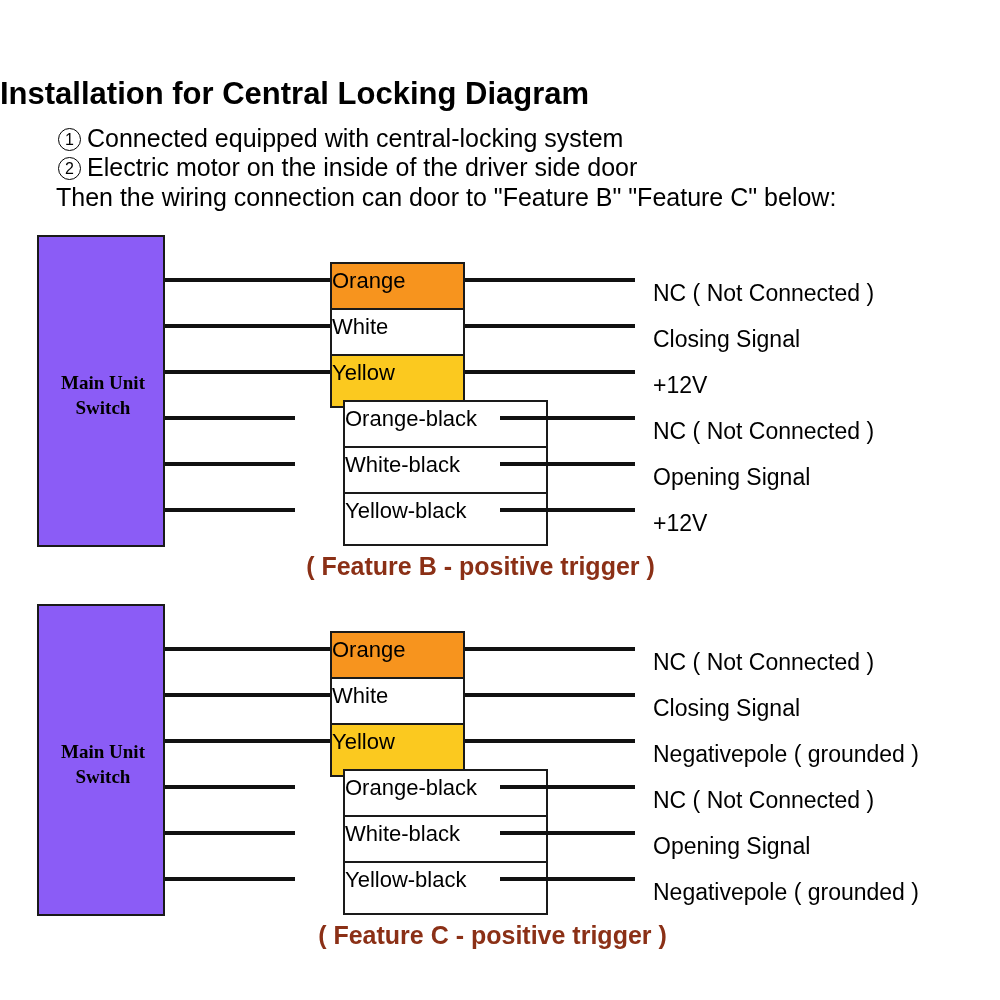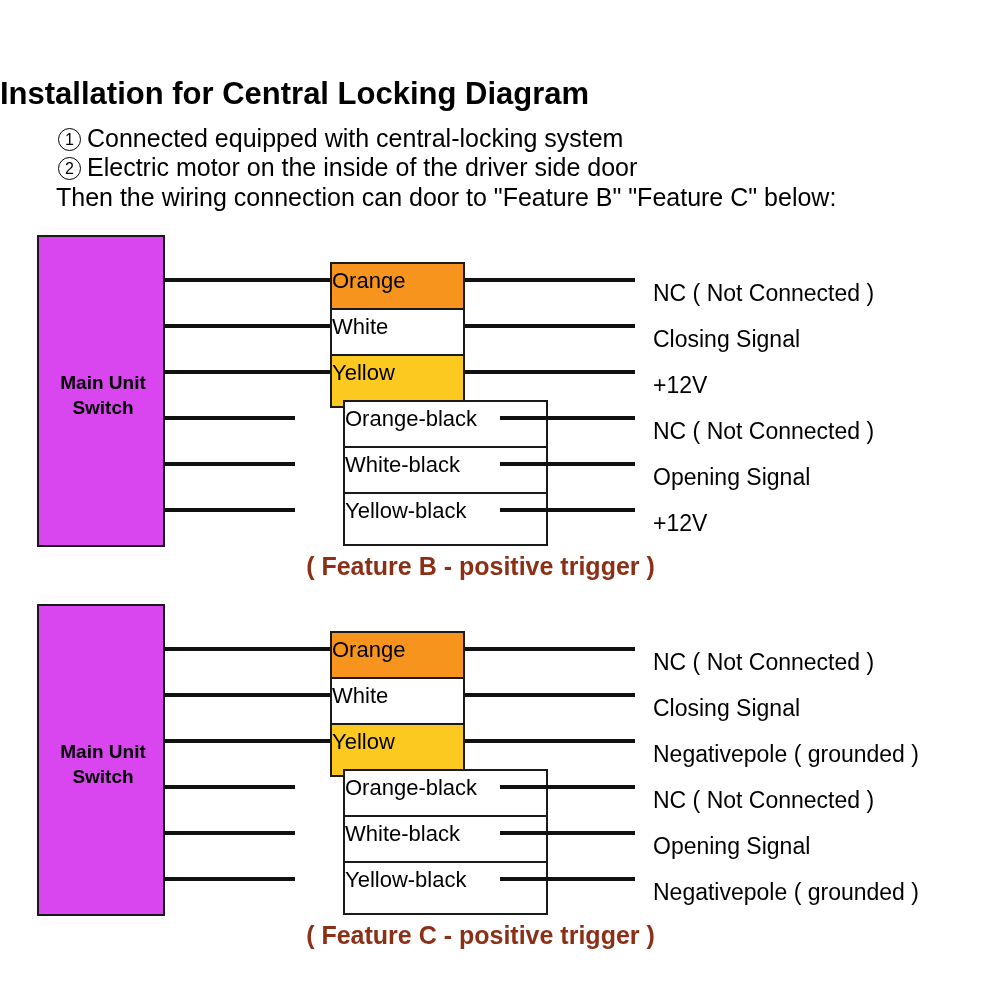--- a/index.html
+++ b/index.html
@@ -61,22 +61,23 @@
   #block-b { top: 230px; height: 345px; }
   #block-c { top: 599px; height: 345px; }
 
   .unit-box {
     position: absolute;
     left: 37px;
     top: 5px;
     width: 128px;
     height: 312px;
     border: 2px solid #1a1a1a;
-    background: #d946ef;
+    background: #8b5cf6;
     box-sizing: border-box;
+    font-family: Liberation Serif, serif;
   }
   .unit-label {
     position: absolute;
     left: 0;
     top: 133px;
     width: 128px;
     text-align: center;
     font-size: 19px;
     font-weight: bold;
     line-height: 25px;
@@ -127,21 +128,21 @@
     top: 320px;
     width: 961px;
     text-align: center;
     font-size: 25px;
     font-weight: bold;
     color: #8b3016;
     white-space: nowrap;
   }
   
   #block-b .caption { top: 322px; }
-  #block-c .caption { top: 322px; }
+  #block-c .caption { top: 322px; padding-left: 12px; }
 </style>
 </head>
 <body>
 
 <div id="page">
 
   <div class="title">Installation for Central Locking Diagram</div>
 
   <div class="note-line note-1">
     <span class="circnum">1</span><span>Connected equipped with central-locking system</span>

